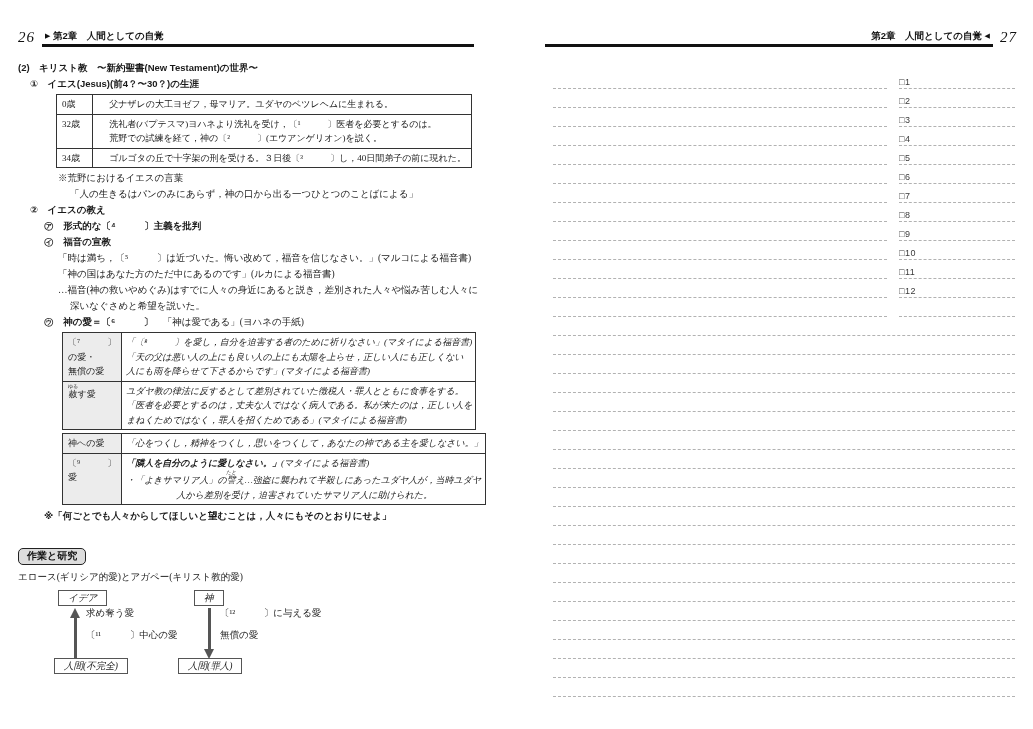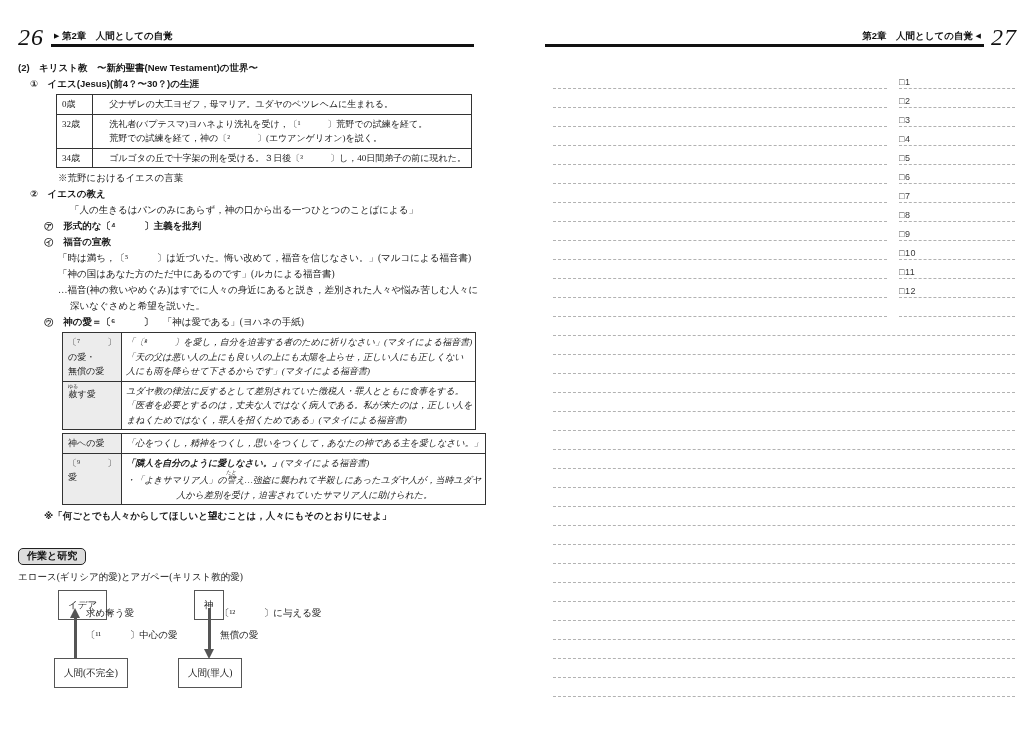--- a/index.html
+++ b/index.html
@@ -7,21 +7,21 @@
   .spread {
     position:relative; width:1033px; height:729px; background:#ffffff;
     font-family:"Liberation Serif","DejaVu Serif",serif; color:#1a1a1a;
     overflow:hidden;
   }
   .gothic { font-family:"Liberation Sans","DejaVu Sans",sans-serif; font-weight:bold; }
 
   
   .page-header { position:absolute; top:28px; display:flex; align-items:flex-end; }
   .page-header .pageno {
-    font-family:"Liberation Serif",serif; font-style:italic; font-size:24px;
+    font-family:"Liberation Serif",serif; font-style:italic; font-size:15px;
     line-height:19px; color:#111; letter-spacing:1px;
   }
   .hdr-main { flex:1; }
   .hdr-text { font-size:9.5px; line-height:13px; color:#111; padding:0 3px 2px 3px; }
   .hdr-text .tri { font-size:7px; vertical-align:1px; }
   .double-rule { height:2px; border-top:2px solid #111; border-bottom:1px solid #111; }
   .hdr-left  { left:18px;  width:456px; }
   .hdr-left .pageno { margin-right:7px; }
   .hdr-right { left:545px; width:472px; }
   .hdr-right .hdr-text { text-align:right; }
@@ -49,21 +49,21 @@
   .badge {
     display:inline-block; background:#ddd; border:1.5px solid #222; border-radius:5px;
     padding:1px 8px 2px 8px; font-size:10px; line-height:12px;
     font-family:"Liberation Sans",sans-serif; font-weight:bold; color:#111;
   }
 
   
   .diagram { position:relative; height:92px; margin-top:5px; font-size:9.5px; }
   .dbox {
     position:absolute; border:1px solid #555; background:#fff;
-    padding:7px 9px; line-height:14px; white-space:nowrap;
+    padding:0 9px; line-height:14px; white-space:nowrap;font-style:italic;
   }
   .dlabel { position:absolute; white-space:nowrap; line-height:14px; }
   .arrow { position:absolute; width:3px; background:#555; }
   .arrow.up::after {
     content:""; position:absolute; top:-9px; left:-4px;
     border-left:5.5px solid transparent; border-right:5.5px solid transparent;
     border-bottom:10px solid #555;
   }
   .arrow.down::after {
     content:""; position:absolute; bottom:-9px; left:-4px;
@@ -120,37 +120,37 @@
       <tbody>
           <tr>
         <td class="age">0歳</td>
         <td>
           <div class="tl">父ナザレの大工ヨゼフ，母マリア。ユダヤのベツレヘムに生まれる。</div>
         </td>
       </tr>
       <tr>
         <td class="age">32歳</td>
         <td>
-          <div class="tl">洗礼者(バプテスマ)ヨハネより洗礼を受け，〔¹　　　〕荒野での試練を経て。</div>
+          <div class="tl">洗礼者(バプテスマ)ヨハネより洗礼を受け，〔¹　　　〕医者を必要とするのは。</div>
           <div class="tl">荒野での試練を経て，神の〔²　　　〕(エウアンゲリオン)を説く。</div>
         </td>
       </tr>
       <tr>
         <td class="age">34歳</td>
         <td>
           <div class="tl">ゴルゴタの丘で十字架の刑を受ける。３日後〔³　　　〕し，40日間弟子の前に現れた。</div>
         </td>
       </tr>
     </tbody>
       </table>
 
     <div class="ln ind3">※荒野におけるイエスの言葉</div>
+    <div class="ln ind4">「人の生きるはパンのみにあらず，神の口から出る一つひとつのことばによる」</div>
+
     <div class="ln b ind1">②　イエスの教え</div>
-
-    <div class="ln ind4">「人の生きるはパンのみにあらず，神の口から出る一つひとつのことばによる」</div>
 
     <div class="ln b ind2">㋐　形式的な〔⁴　　　〕主義を批判</div>
 
     <div class="ln b ind2">㋑　福音の宣教</div>
     <div class="ln ind3">「時は満ち，〔⁵　　　〕は近づいた。悔い改めて，福音を信じなさい。」(マルコによる福音書)</div>
     <div class="ln ind3">「神の国はあなた方のただ中にあるのです」(ルカによる福音書)</div>
     <div class="ln ind3">…福音(神の救いやめぐみ)はすでに人々の身近にあると説き，差別された人々や悩み苦しむ人々に</div>
     <div class="ln ind4">深いなぐさめと希望を説いた。</div>
 
     <div class="ln ind2">

